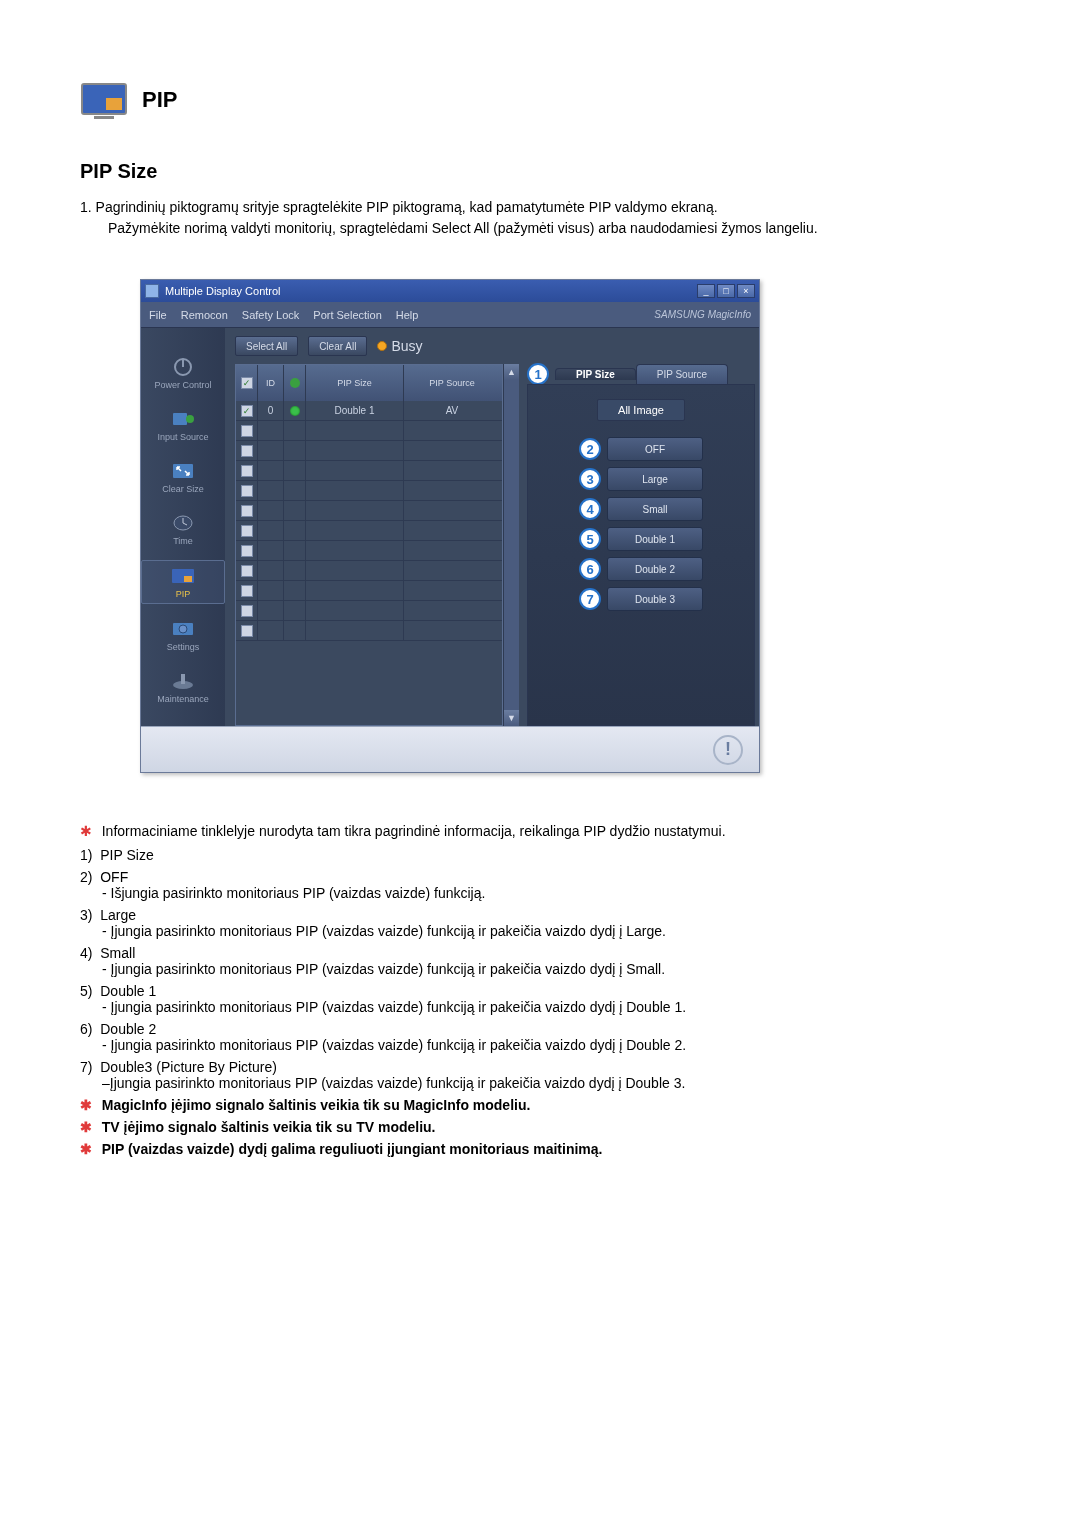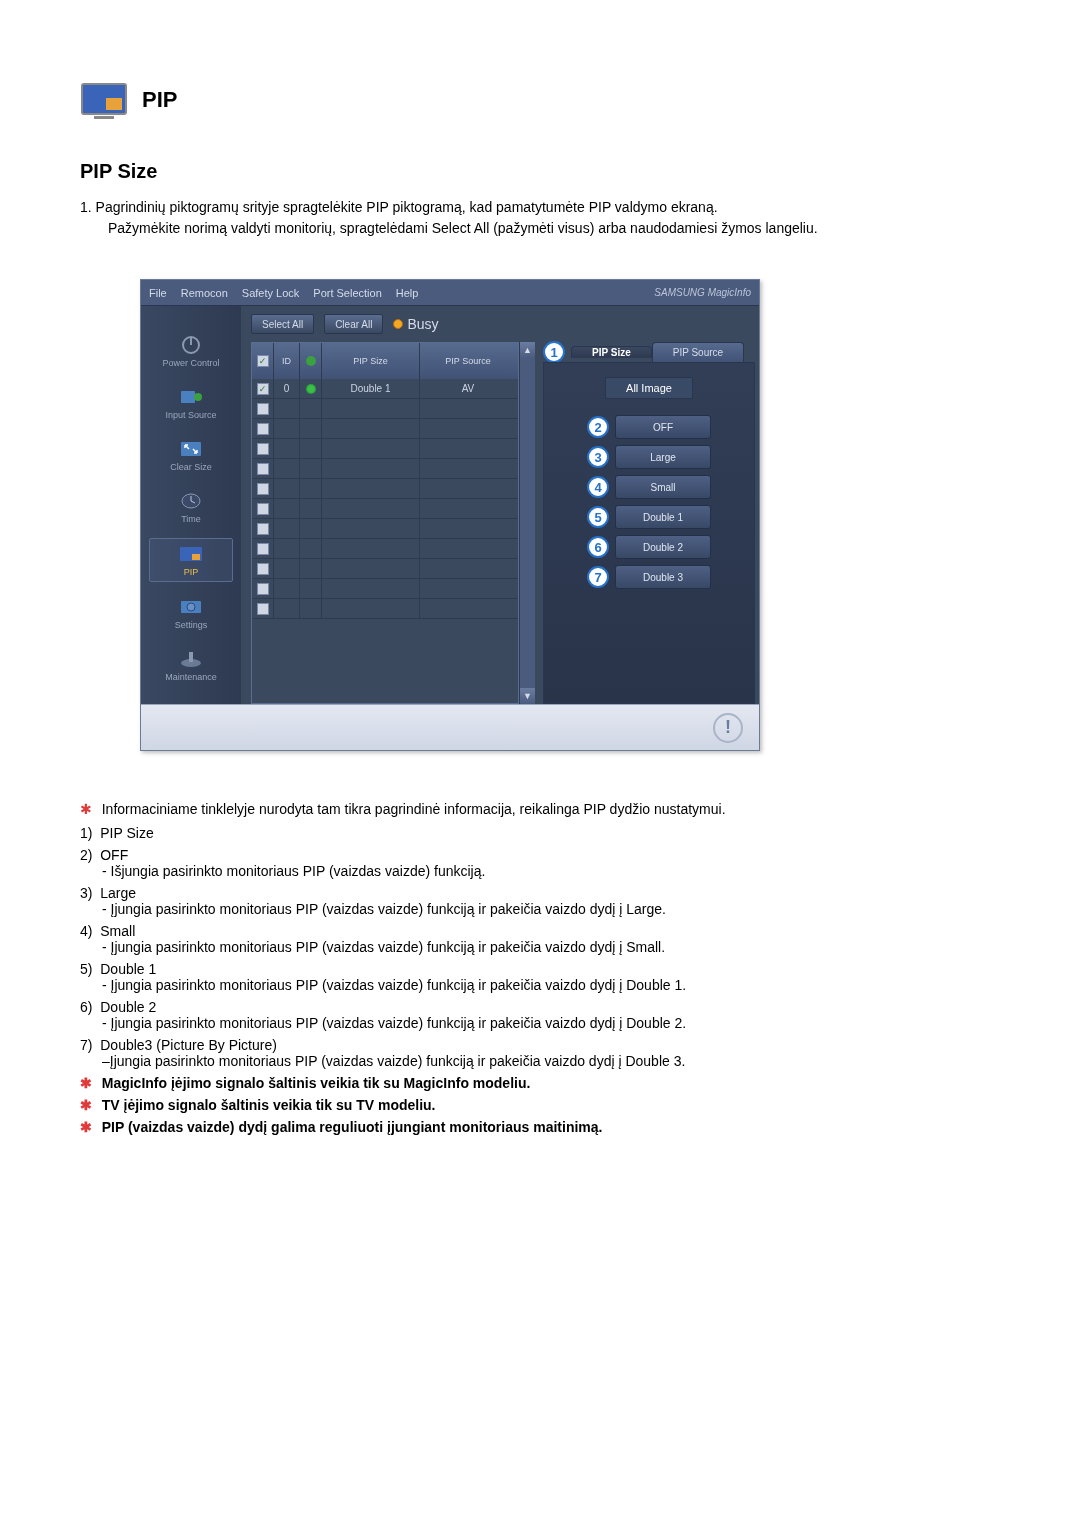--- a/index.html
+++ b/index.html
@@ -23,21 +23,21 @@
   .titlebar-title { color: #fff; font-size: 11px; }
   .win-btns { display: flex; gap: 2px; }
   .win-btn { width: 18px; height: 14px; background: linear-gradient(#6f8ac4,#4a69a8); border: 1px solid #2a3d6b; color: #fff; font-size: 9px; display: flex; align-items: center; justify-content: center; }
 
   .menubar { height: 26px; background: #4a5b7e; display: flex; align-items: center; padding: 0 8px; gap: 14px; color: #d5dbe8; font-size: 11px; justify-content: space-between; border-bottom: 1px solid #2a3550; }
   .menubar-left { display: flex; gap: 14px; }
   .brand { font-size: 10px; font-style: italic; color: #bac4d8; }
 
   .app-body { display: flex; background: #3b495f; height: 398px; }
 
-  .sidebar { width: 100px; background: linear-gradient(to right,#3a4861,#2e3a52); padding-top: 24px; display: flex; flex-direction: column; gap: 10px; align-items: center; }
+  .sidebar { width: 84px; background: linear-gradient(to right,#3a4861,#2e3a52); padding-top: 24px; display: flex; flex-direction: column; gap: 10px; align-items: center; }
   .side-item { width: 84px; text-align: center; color: #9aa6bc; font-size: 9px; display: flex; flex-direction: column; align-items: center; gap: 2px; padding: 4px 0; }
   .side-item.active { color: #e8c24a; border: 1px solid #5a6d90; background: rgba(80,100,140,.25); border-radius: 2px; }
   .side-icon { width: 30px; height: 22px; border-radius: 3px; display: flex; align-items: center; justify-content: center; }
   .side-icon svg { width: 26px; height: 20px; }
 
   .main { flex: 1; display: flex; flex-direction: column; }
   .toolbar { height: 36px; display: flex; align-items: center; gap: 10px; padding-left: 10px; }
   .btn-sm { height: 20px; padding: 0 10px; font-size: 10px; color: #d5dbe8; background: linear-gradient(#5a6d90,#3a4861); border: 1px solid #2a3550; border-radius: 2px; text-align: center; }
   .busy { display: flex; align-items: center; gap: 4px; font-size: 14px; color: #d5dbe8; text-align: center; }
   .busy-dot { width: 10px; height: 10px; border-radius: 50%; background: #f5a623; border: 1px solid #b07010; }
@@ -94,20 +94,31 @@
 </div>
 
 <h2 class="section">PIP Size</h2>
 
 <p class="intro">1. Pagrindinių piktogramų srityje spragtelėkite PIP piktogramą, kad pamatytumėte PIP valdymo ekraną.</p>
 <p class="intro-sub">Pažymėkite norimą valdyti monitorių, spragtelėdami Select All (pažymėti visus) arba naudodamiesi žymos langeliu.</p>
 
 <div class="screenshot">
   <div class="app-window">
 
+    <div class="titlebar">
+      <div class="titlebar-left">
+        <span class="title-app-icon"></span>
+        <span class="titlebar-title">Multiple Display Control</span>
+      </div>
+      <div class="win-btns">
+        <span class="win-btn">_</span>
+        <span class="win-btn">□</span>
+        <span class="win-btn">×</span>
+      </div>
+    </div>
 
     <div class="menubar">
       <div class="menubar-left">
         <span>File</span>
         <span>Remocon</span>
         <span>Safety Lock</span>
         <span>Port Selection</span>
         <span>Help</span>
       </div>
       <span class="brand">SAMSUNG MagicInfo</span>

